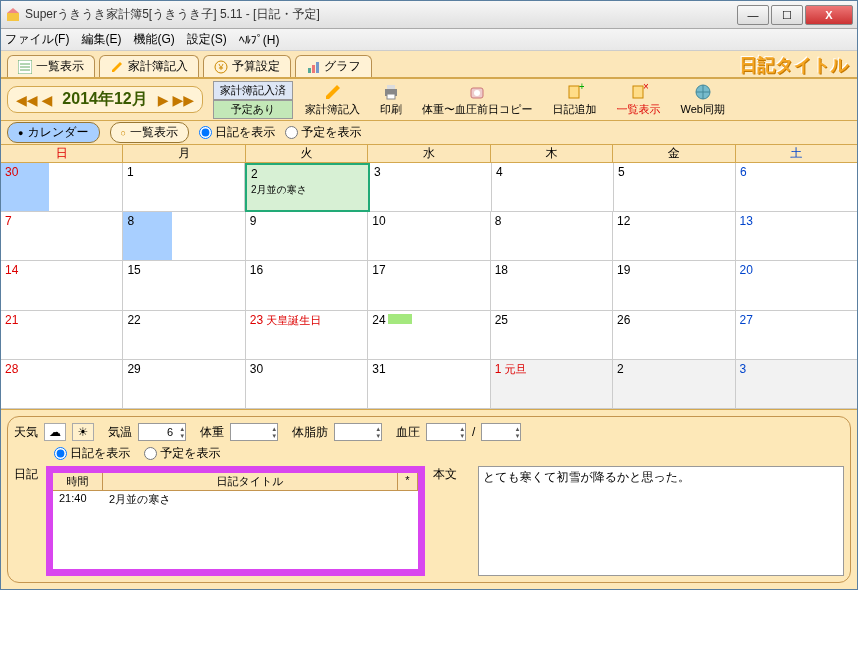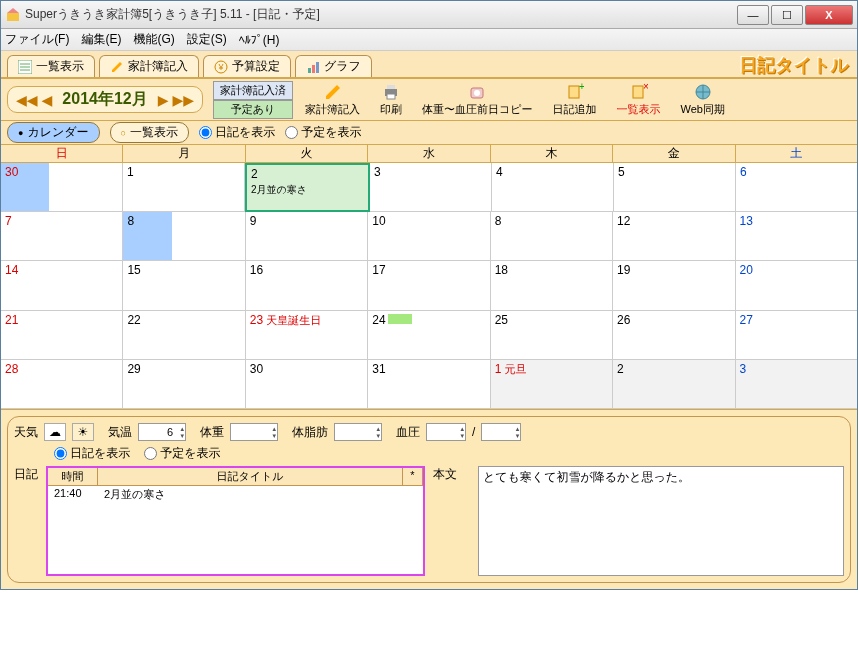--- a/index.html
+++ b/index.html
@@ -55,21 +55,21 @@
 .panel-inner { border: 1px solid #c4954f; border-radius: 12px; height: 100%; background: #fde8b8; padding: 6px; display: flex; flex-direction: column; gap: 4px; }
 .meas-row { display: flex; align-items: center; gap: 6px; }
 .meas-row label { font-size: 12px; }
 .spin { width: 48px; height: 18px; border: 1px solid #999; background: #fff; display: inline-flex; align-items: center; justify-content: flex-end; padding: 0 12px 0 2px; position: relative; font-size: 11px; }
 .spin::after { content: "▴\A▾"; white-space: pre; font-size: 7px; line-height: 7px; position: absolute; right: 1px; top: 1px; color: #555; }
 .weather-btn { width: 22px; height: 18px; border: 1px solid #aaa; background: #fff; display: inline-flex; align-items: center; justify-content: center; cursor: pointer; }
 .radio-row2 { display: flex; gap: 14px; align-items: center; margin-left: 40px; }
 .diary-area { display: flex; gap: 8px; flex: 1; }
 .diary-list { flex: 1; display: flex; gap: 4px; }
 .diary-list-lbl { width: 28px; }
-.diary-table { flex: 1; border: 2px solid #d946ef; background: #fff; font-size: 11px; }
+.diary-table { flex: 1; border: 7px solid #d946ef; background: #fff; font-size: 11px; }
 .diary-thead { display: flex; background: #fce7ba; border-bottom: 1px solid #c4954f; }
 .diary-thead div { padding: 1px 6px; border-right: 1px solid #c4954f; text-align: center; }
 .diary-trow { display: flex; padding: 1px 6px; gap: 6px; }
 .body-area { flex: 1; display: flex; gap: 21px; }
 .body-text { flex: 1; border: 1px solid #999; background: #fff; padding: 2px 4px; font-size: 12px; resize: none; }
 </style>
 </head>
 <body>
 
 <div class="window">

